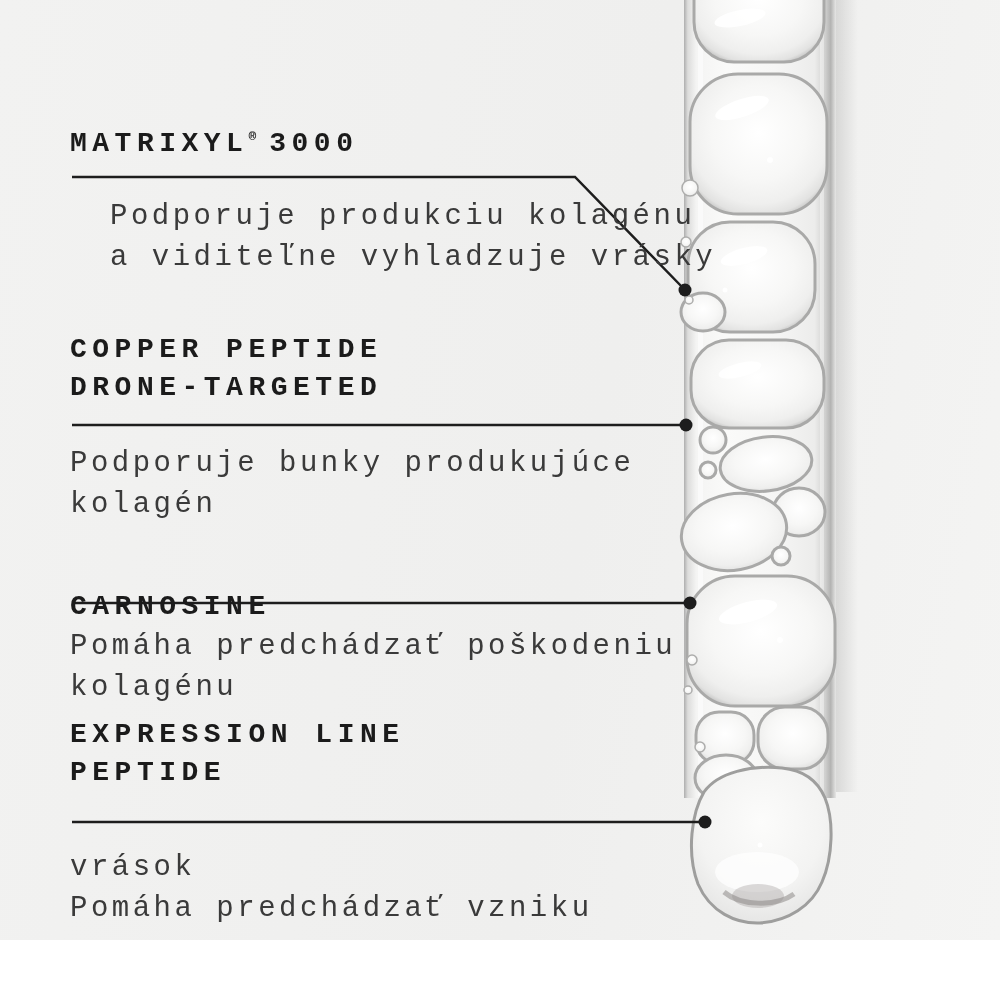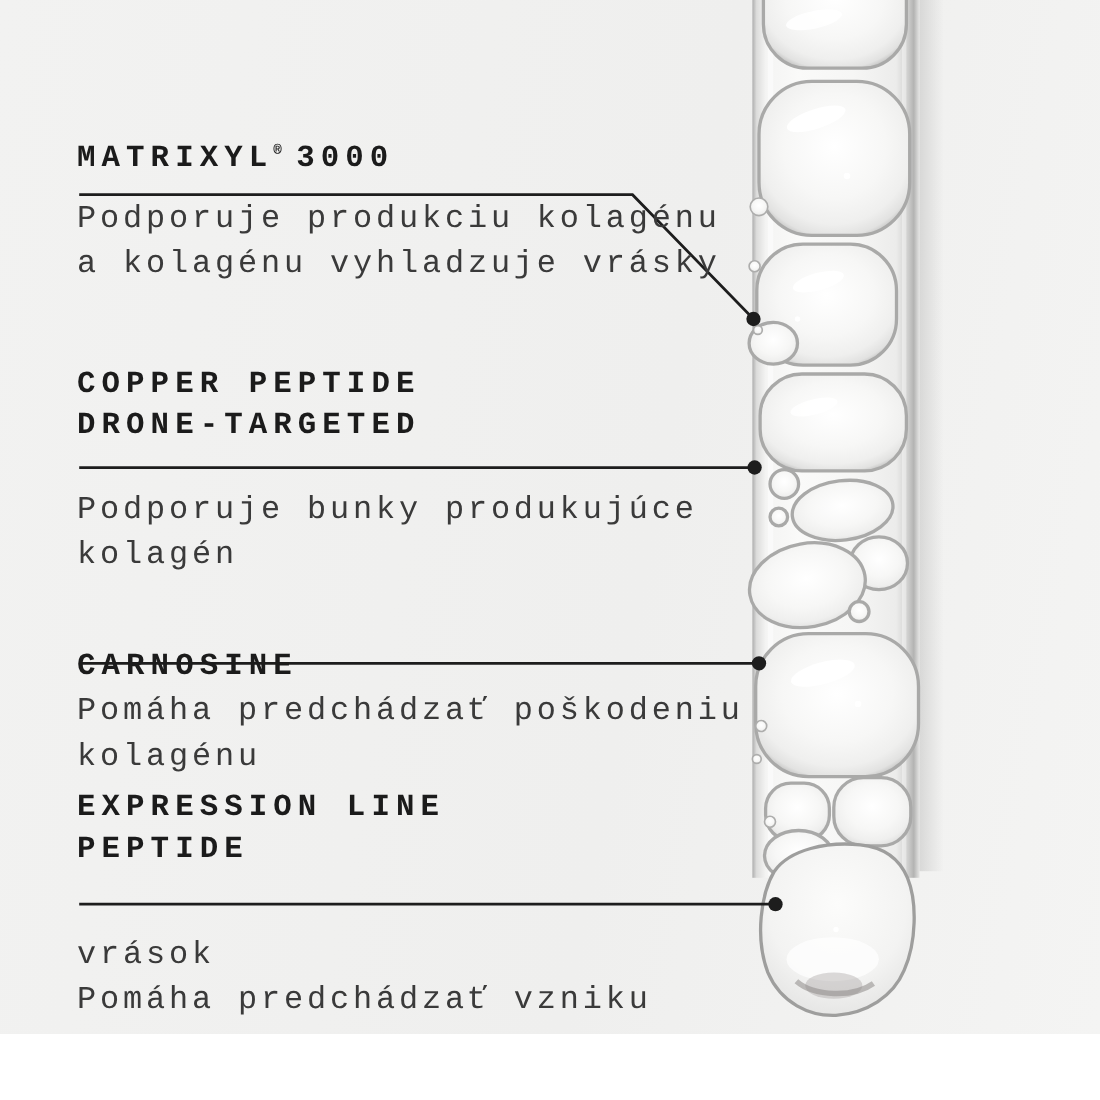--- a/index.html
+++ b/index.html
@@ -17,21 +17,21 @@
     letter-spacing:5.5px;color:#1b1b1b;white-space:nowrap;
   }
   .heading .reg{font-size:13px;vertical-align:11px;letter-spacing:1px;}
   .heading .suffix{margin-left:12px;}
   .para{
     position:absolute;left:70px;
     font-weight:400;font-size:29px;line-height:41px;
     letter-spacing:3.5px;color:#3a3a3a;white-space:nowrap;
   }
   .h1{top:118px;}
-  .p1{top:178px;}
+  .p1{top:196px;margin-left:40px;}
   .h2{top:331px;}
   .p2{top:443px;}
   .h3{top:588px;}
   .p3{top:626px;}
   .h4{top:716px;}
   .p4{top:847px;}
 </style>
 </head>
 <body>
 
@@ -136,21 +136,21 @@
       <circle cx="690" cy="603" r="6.5"></circle>
       <circle cx="705" cy="822" r="6.5"></circle>
     </g>
   </svg>
 
   <div class="heading h1">
     <span>MATRIXYL</span><span class="reg">®</span><span class="suffix">3000</span>
   </div>
   <div class="para p1">
     <div>Podporuje produkciu kolagénu</div>
-    <div>a kolagénu vyhladzuje vrásky</div>
+    <div>a viditeľne vyhladzuje vrásky</div>
   </div>
 
   <div class="heading h2">
     <div>COPPER PEPTIDE</div>
     <div>DRONE-TARGETED</div>
   </div>
   <div class="para p2">
     <div>Podporuje bunky produkujúce</div>
     <div>kolagén</div>
   </div>

